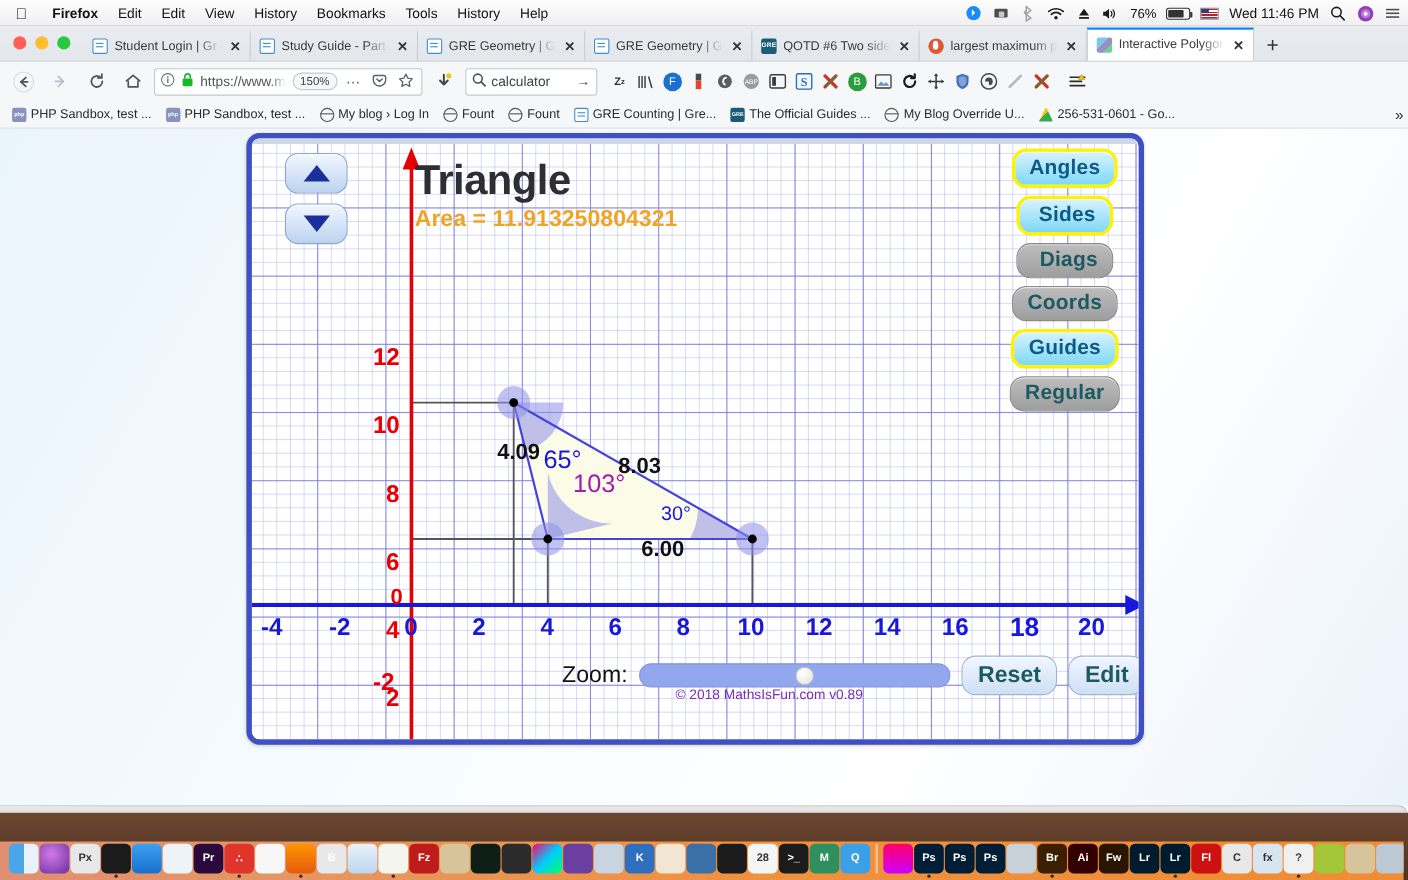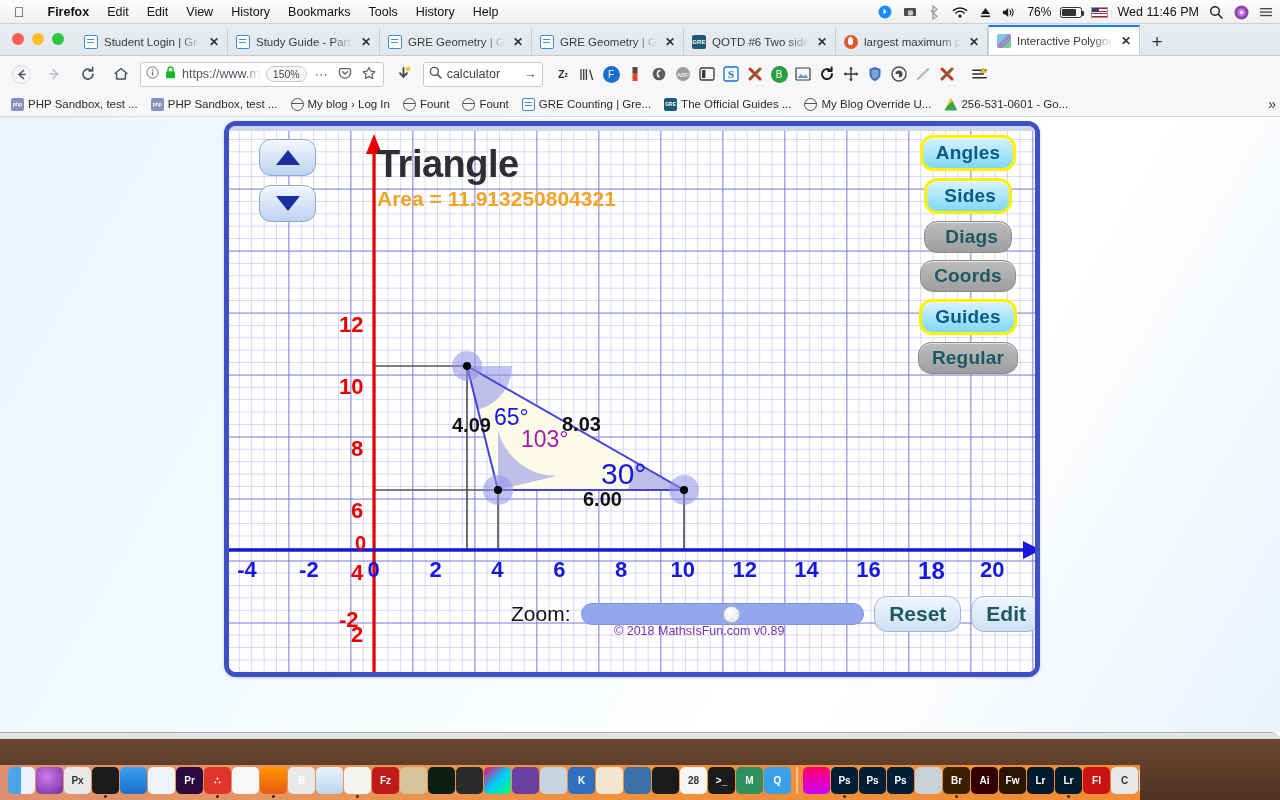--- a/index.html
+++ b/index.html
@@ -177,21 +177,21 @@
     position:absolute; left:0; top:615px; width:1280px; height:24px;
     background:linear-gradient(#e9e9e9,#bdbdbd);
     border-top:1px solid #a9a9a9;
     font-family:"Liberation Serif", serif; font-size:12.5px; color:#1b1b1b;
     display:flex; align-items:center; padding-left:6px;
     border-top-right-radius:9px;
   }
   .deskstrip{ position:absolute; left:0; top:739px; width:1280px; height:61px; background:#5b3b28;
      background-image:linear-gradient(#6b4630,#4e3222); }
   .dock{
-    position:absolute; left:0; top:765px; width:1140px; height:35px;
+    position:absolute; left:0; top:765px; width:1276px; height:35px;
     background:linear-gradient(90deg,#e09070 0%, #e59662 22%, #f0913f 52%, #ef8c34 100%);
     display:flex; align-items:flex-start; gap:1px; padding:2px 4px 0 8px; overflow:hidden;
   }
   .dicon{ width:27px; height:27px; border-radius:5px; flex:0 0 27px; position:relative;
      display:flex; align-items:center; justify-content:center; font-size:11px; font-weight:bold; color:#fff; }
   .dicon.dot:after{ content:""; position:absolute; bottom:-4px; left:50%; margin-left:-1.5px; width:3px; height:3px;
      border-radius:50%; background:#3a2418; }
   .dsep{ width:2px; height:27px; background:rgba(255,255,255,.45); margin:0 4px; flex:0 0 2px; }
 </style>
 </head>
@@ -630,26 +630,26 @@
         <div class="mbtn">Diags</div>
         <div class="mbtn">Coords</div>
         <div class="mbtn on">Guides</div>
         <div class="mbtn">Regular</div>
       </div>
 
       <div style="position:absolute;left:148px;top:17px;font-size:38px;font-weight:bold;color:#2f2f33;letter-spacing:-0.5px;">Triangle</div>
       <div style="position:absolute;left:148px;top:61px;font-size:21px;font-weight:bold;color:#f0a426;">Area = 11.913250804321</div>
 
       <div style="position:absolute;left:0;top:0;width:816px;height:556px;pointer-events:none;">
-        <span style="position:absolute;left:223px;top:288px;font-size:20px;font-weight:bold;color:#111;">4.09</span>
+        <span style="position:absolute;left:223px;top:274px;font-size:20px;font-weight:bold;color:#111;">4.09</span>
         <span style="position:absolute;left:333px;top:287px;font-size:20px;font-weight:bold;color:#111;">8.03</span>
         <span style="position:absolute;left:354px;top:362px;font-size:20px;font-weight:bold;color:#111;">6.00</span>
         <span style="position:absolute;left:265px;top:278px;font-size:23px;color:#1818d8;">65°</span>
         <span style="position:absolute;left:292px;top:300px;font-size:23px;color:#a21caf;">103°</span>
-        <span style="position:absolute;left:372px;top:331px;font-size:30px;color:#1818d8;">30°</span>
+        <span style="position:absolute;left:372px;top:331px;font-size:18px;color:#1818d8;">30°</span>
       </div>
 
       <div class="bottomrow">
         <span class="zoomlabel">Zoom:</span>
         <div class="slider">
             <span class="knob"></span>
           </div>
         <div class="rbtn">Reset</div>
         <div class="rbtn">Edit</div>
       </div>

